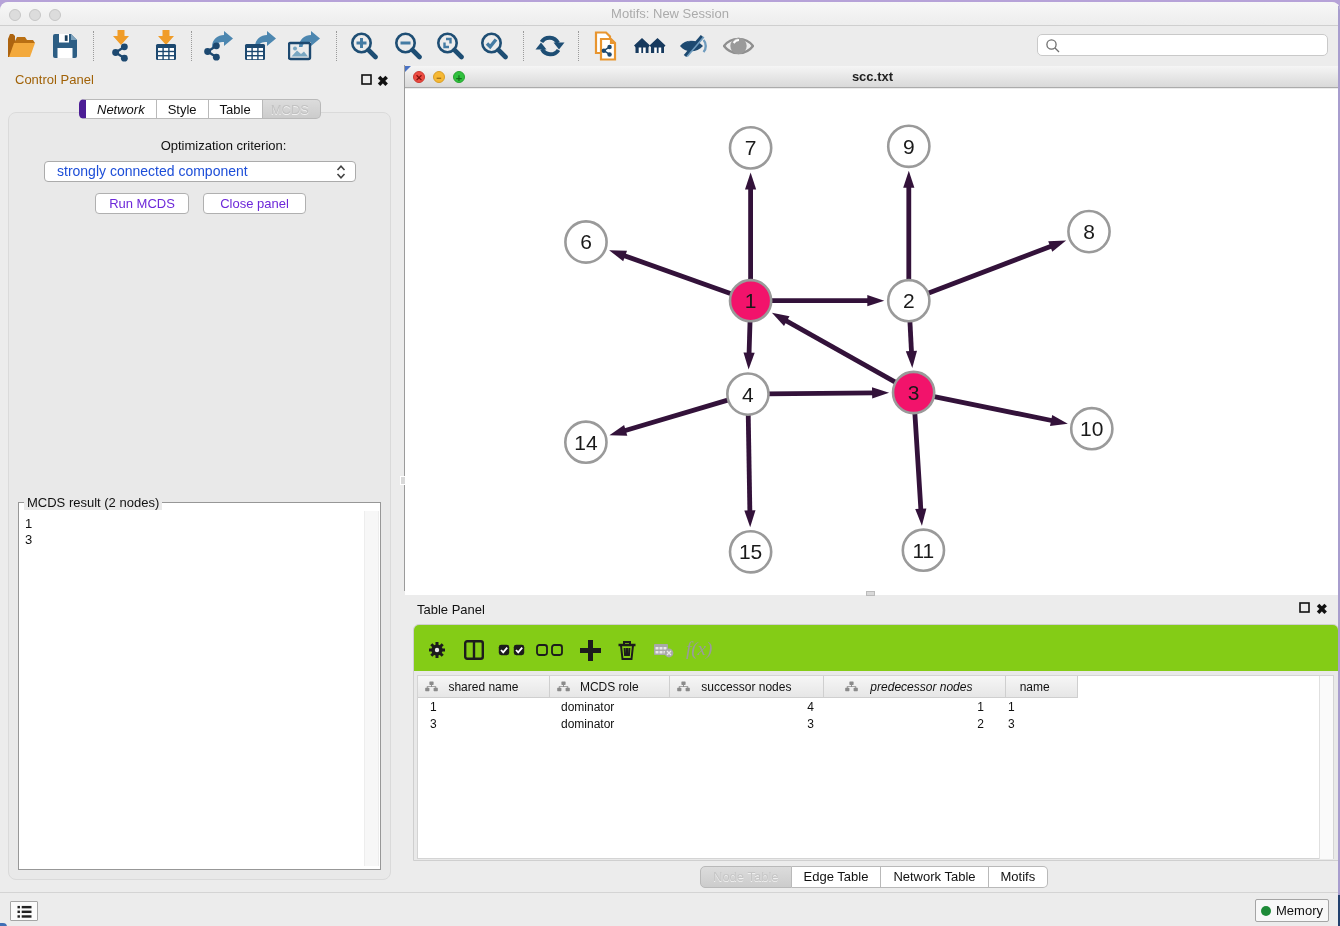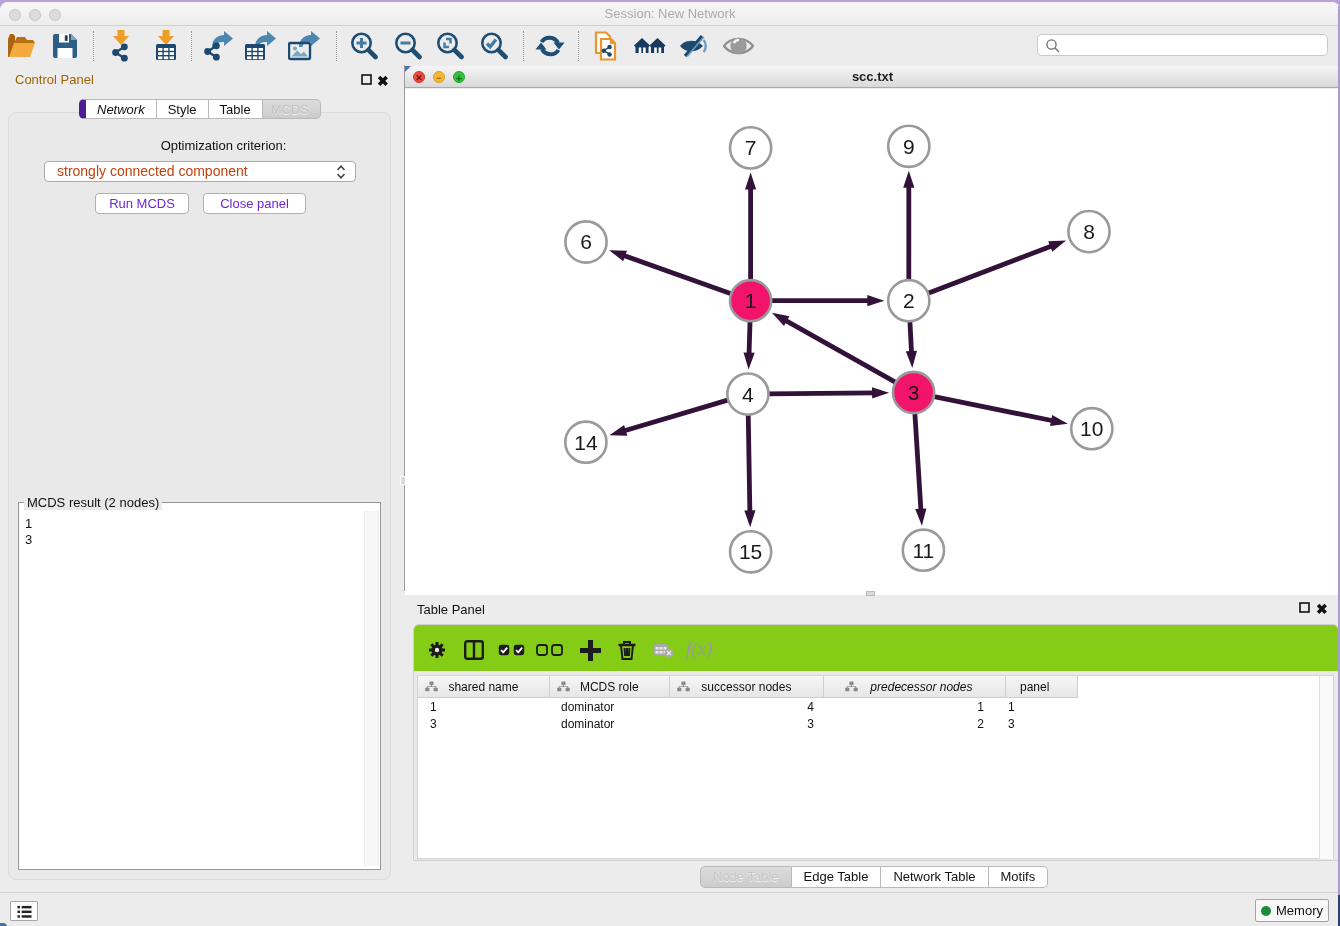--- a/index.html
+++ b/index.html
@@ -17,21 +17,21 @@
 
 #cp-title { position:absolute; left:15px; top:70px; font-size:13px; color:#a16207; }
 .hicon { position:absolute; font-size:12px; color:#111; }
 #cp-panel { position:absolute; left:8px; top:110px; width:383px; height:768px; background:#e9e9e9; border:1px solid #dadada; border-radius:8px; }
 .tabrow { position:absolute; display:flex; }
 .tab { height:20px; font-size:13px; color:#111; background:#fff; border:1px solid #b9b9b9; border-left:none; padding:0 11px; line-height:19px; text-align:center; }
 .tab.first { border-left:7px solid #4c1d95; border-radius:5px 0 0 5px;font-style:italic; }
 .tab.last { border-radius:0 5px 5px 0; }
 .tab.sel { background:linear-gradient(#dcdcdc,#cccccc); color:#c2c2c2; text-shadow:0 1px 0 #f0f0f0;padding-left:8px; }
 #optlabel { position:absolute; left:8px; top:136px; width:383px; text-align:center; font-size:13px; color:#111;margin-left:24px; }
-#combo { position:absolute; left:44px; top:159px; width:312px; height:21px; background:#fff; border:1px solid #ababab; border-radius:4px; font-size:14px; color:#c2410c; line-height:19px; padding-left:12px; }
+#combo { position:absolute; left:44px; top:159px; width:312px; height:21px; background:#fff; border:1px solid #ababab; border-radius:4px; font-size:14px; color:#1d4ed8; line-height:19px; padding-left:12px; }
 .btn { position:absolute; height:21px; background:#fff; border:1px solid #b0b0b0; border-radius:4px; font-size:13px; color:#6d28d9; text-align:center; line-height:19px; }
 #fieldset { position:absolute; left:18px; top:500px; width:363px; height:368px; border:1px solid #979797; background:#fff; }
 #fs-legend { position:absolute; left:24px; top:493px; background:#e9e9e9; padding:0 3px; font-size:13px; color:#111; z-index:5; }
 #fs-white { position:absolute; left:19px; top:501px; width:344px; height:365px; background:#fff; font-size:13px; color:#111; }
 #fs-scroll { position:absolute; left:364px; top:509px; width:14.5px; height:355px; background:#f7f7f7; border-left:1px solid #ededed; border-right:1px solid #ededed; }
 
 #vsplit { position:absolute; left:404px; top:63px; width:1px; height:526px; background:#9b9b9b; }
 #vgrip { position:absolute; left:400px; top:474px; width:6px; height:9px; background:#d9d9d9; border:1px solid #fff; }
 
 #nw-title { position:absolute; left:405px; top:64px; width:935px; height:22px; background:linear-gradient(#f5f5f5,#d9d9d9); border-bottom:1px solid #ababab; }
@@ -66,21 +66,21 @@
 #listBtn { position:absolute; left:10px; top:899px; width:28px; height:20px; background:#fbfbfb; border:1px solid #a5a5a5; border-radius:1px; }
 </style>
 </head>
 <body>
 <div id="win">
 
   <div id="titlebar">
     <div class="tl" style="left:9px;"></div>
     <div class="tl" style="left:29px;"></div>
     <div class="tl" style="left:49px;"></div>
-    <div id="wintitle">Session: New Network</div>
+    <div id="wintitle">Motifs: New Session</div>
   </div>
 
   <div id="toolbar">
     <div class="tsep" style="left:93px;"></div>
     <div class="tsep" style="left:191px;"></div>
     <div class="tsep" style="left:336px;"></div>
     <div class="tsep" style="left:523px;"></div>
     <div class="tsep" style="left:578px;"></div>
     <svg class="tbi" style="left:5px;top:4px;" width="32" height="30" viewBox="0 0 32 30">
         <path d="M3 8 L3 26 L10 26 L10 5 L8 3 L5 3 Z" fill="#ad6410"></path>
@@ -440,21 +440,21 @@
               </g>
             </svg>successor nodes</div>
       <div class="th" style="left:420px;width:167.8px;font-style:italic;"><svg class="treeico" width="13" height="11" viewBox="0 0 13 11">
               <g fill="#8a8a8a">
                 <rect x="4.4" y="0.5" width="4.2" height="3.4" rx="0.6"></rect>
                 <rect x="0.2" y="6.8" width="4.2" height="3.4" rx="0.6"></rect>
                 <rect x="8.6" y="6.8" width="4.2" height="3.4" rx="0.6"></rect>
                 <path d="M6 3.5 L6.9 3.5 L6.9 5.2 L11.2 5.2 L11.2 7 L10.3 7 L10.3 6.1 L2.7 6.1 L2.7 7 L1.8 7 L1.8 5.2 L6 5.2 Z"></path>
               </g>
             </svg>predecessor nodes</div>
-      <div class="th" style="left:573.8px;width:86.7px;">panel</div>
+      <div class="th" style="left:573.8px;width:86.7px;">name</div>
     </div>
     <div class="td" style="left:12px;top:24px;">1</div>
     <div class="td" style="left:143px;top:24px;">dominator</div>
     <div class="td" style="left:331px;top:24px;width:65px;text-align:right;">4</div>
     <div class="td" style="left:501px;top:24px;width:65px;text-align:right;">1</div>
     <div class="td" style="left:590px;top:24px;">1</div>
     <div class="td" style="left:12px;top:40.5px;">3</div>
     <div class="td" style="left:143px;top:40.5px;">dominator</div>
     <div class="td" style="left:331px;top:40.5px;width:65px;text-align:right;">3</div>
     <div class="td" style="left:501px;top:40.5px;width:65px;text-align:right;">2</div>

